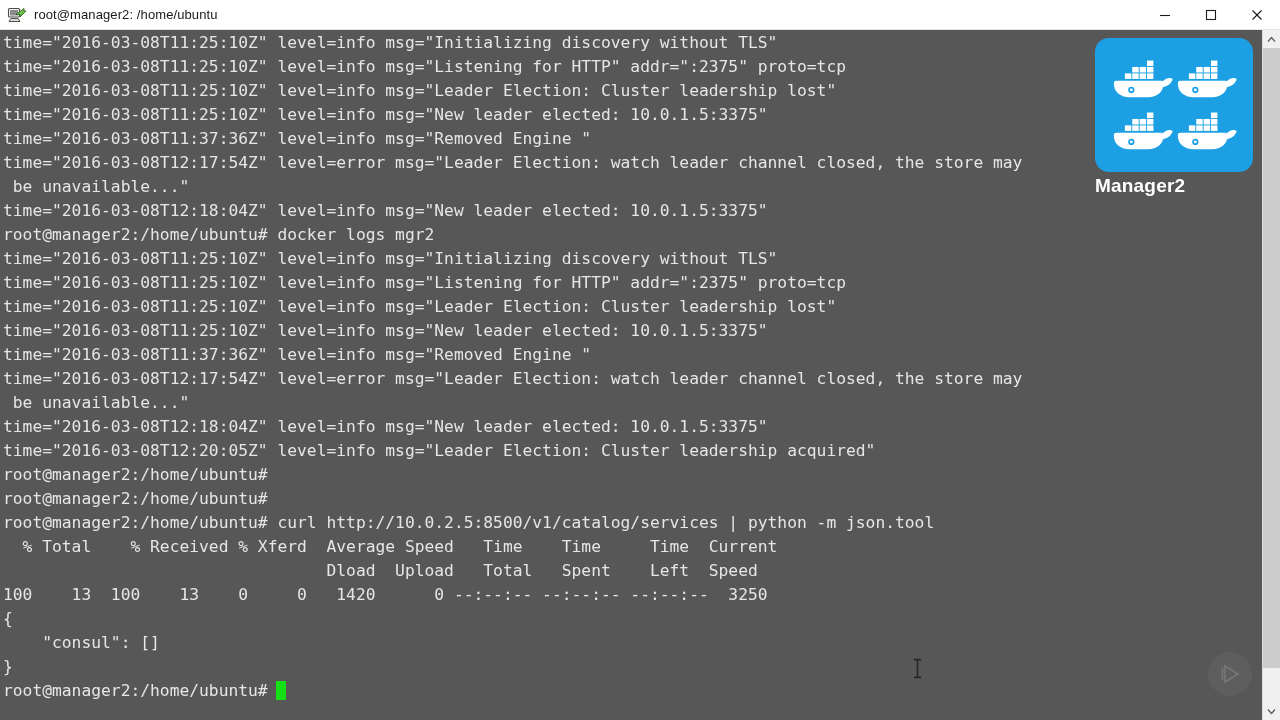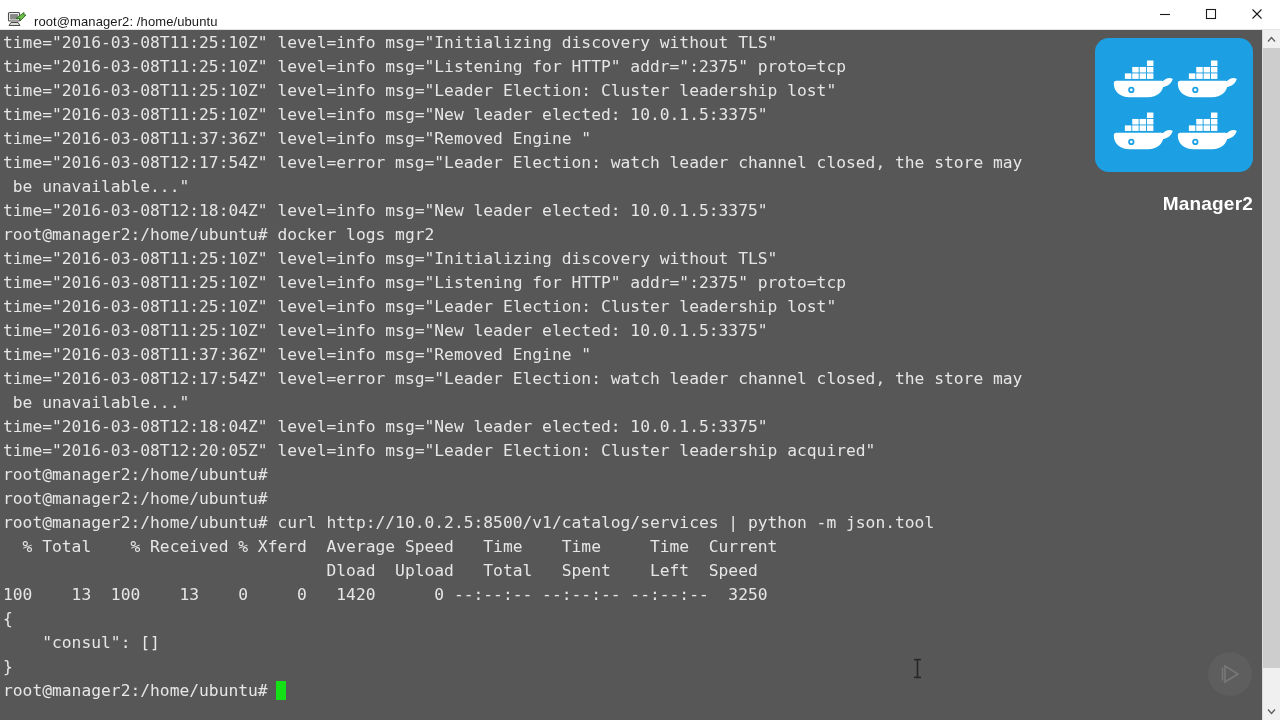--- a/index.html
+++ b/index.html
@@ -26,21 +26,21 @@
 
   
   .titlebar {
     position: absolute;
     top: 0; left: 0;
     width: 1280px;
     height: 30px;
     background: #ffffff;
     border-bottom: 1px solid #e2e2e2;
     display: flex;
-    align-items: flex-end;
+    align-items: center;
     box-sizing: border-box;
   }
   .title-icon {
     width: 20px;
     height: 20px;
     margin-left: 7px;
     margin-right: 7px;
     flex: 0 0 auto;
     display: block;
   }
@@ -122,22 +122,22 @@
   .docker-tile {
     width: 158px;
     height: 134px;
     background: #1ca0e3;
     border-radius: 14px;
     display: flex;
     align-items: center;
     justify-content: center;
   }
   .docker-label {
-    margin-top: 21px;
-    text-align: right;
+    margin-top: 3px;
+    text-align: left;
     font-family: "Liberation Sans", sans-serif;
     font-size: 19px;
     font-weight: bold;
     color: #ffffff;
     letter-spacing: 0.2px;
   }
 
   
   .ibeam {
     position: absolute;

